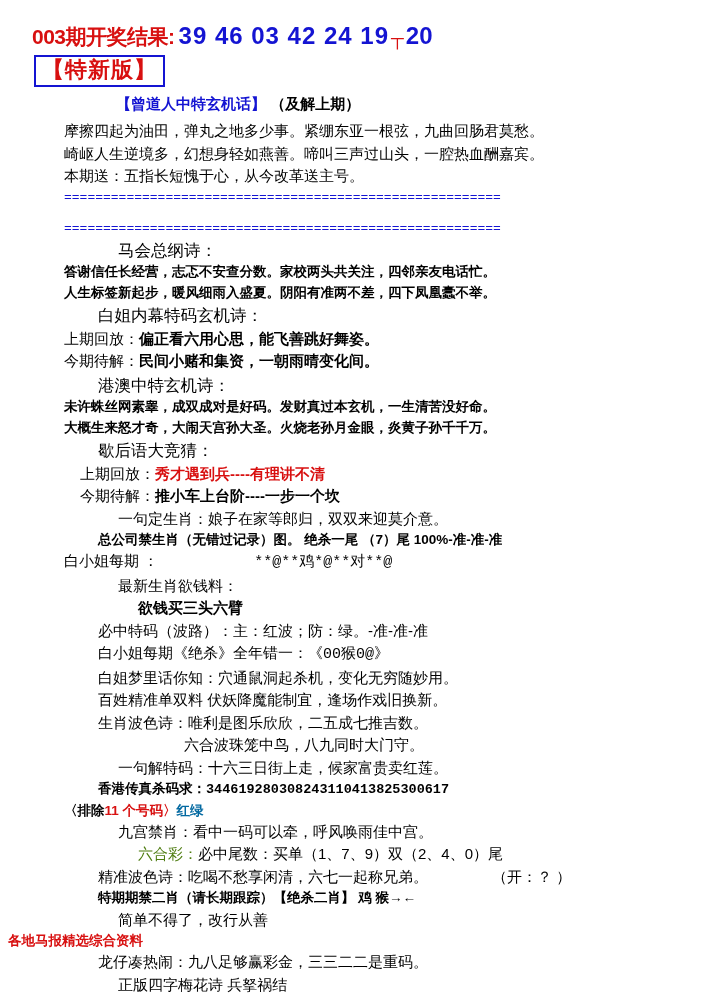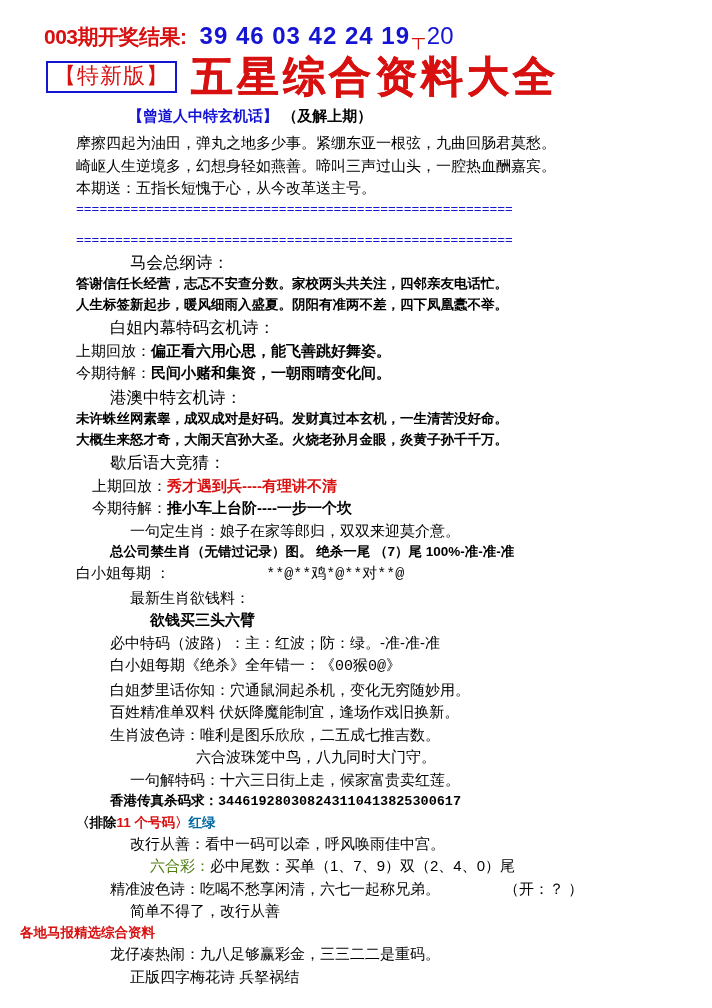--- a/index.html
+++ b/index.html
@@ -13,67 +13,67 @@
     font-family: "Liberation Sans", "DejaVu Sans", sans-serif;
     color: #000000;
     overflow: hidden;
     position: relative;
   }
   .page {
     width: 622px;
     height: 1008px;
     position: relative;
     box-sizing: border-box;
-    padding: 0 20px;
+    padding: 0 8px;
   }
 
   
   .lottery-line {
     display: flex;
     align-items: baseline;
     padding: 22px 0 0 24px;
     white-space: nowrap;
   }
   .lottery-label {
     font-size: 21px;
     font-weight: bold;
     color: #d81010;
     letter-spacing: -0.5px;
   }
   .lottery-nums {
     font-size: 24px;
     font-weight: bold;
     color: #1414d2;
-    margin-left: 13px;
+    margin-left: 4px;
     letter-spacing: 1px;
   }
   .lottery-plus {
     color: #d81010;
     font-size: 18px;
     font-weight: bold;
     margin: 0 2px;
   }
   .lottery-special {
     font-size: 24px;
-    font-weight: normal;
+    font-weight: bold;
     color: #1414d2;
   }
 
   
   .title-row {
     display: flex;
     align-items: center;
     justify-content: flex-start;
     padding: 4px 0 2px 26px;
   }
   .badge {
     border: 2px solid #1414d2;
     color: #d81010;
     font-size: 22px;
-    font-weight: normal;
+    font-weight: bold;
     padding: 1px 6px 3px 6px;
     line-height: 1.1;
     letter-spacing: 1px;
     background: #ffffff;
   }
   .main-title {
     font-family: "DejaVu Serif", "Liberation Serif", serif;
     font-size: 42px;
     font-weight: bold;
     color: #d81010;
@@ -144,21 +144,20 @@
 
   <div class="lottery-line">
     <span class="lottery-label">003期开奖结果:</span>
     <span class="lottery-nums">39 46 03 42 24 19</span>
     <span class="lottery-plus">┬</span>
     <span class="lottery-special">20</span>
   </div>
 
   <div class="title-row">
     <span class="badge">【特新版】</span>
-    <span class="main-title">五星综合资料大全</span>
   </div>
 
   <div class="subtitle">
     <span class="blue">【曾道人中特玄机话】</span>
     <span class="paren">（及解上期）</span>
   </div>
 
   <div class="poem">
     <div>摩擦四起为油田，弹丸之地多少事。紧绷东亚一根弦，九曲回肠君莫愁。</div>
     <div>崎岖人生逆境多，幻想身轻如燕善。啼叫三声过山头，一腔热血酬嘉宾。</div>
@@ -220,28 +219,29 @@
       <span>一句解特码：</span><span>十六三日街上走，候家富贵卖红莲。</span>
     </div>
     <div class="line ind2 sm">
       <span>香港传真杀码求：</span><span class="mono">34461928030824311041382530061​7</span>
     </div>
     <div class="line sm" style="padding-left:0">
       <span>〈排除</span><span class="red">11 个号码〉</span><span class="green">红绿</span>
     </div>
 
     <div class="line ind3">
-      <span>改行从善：</span><span>看中一码可以牵，呼风唤雨佳中宫。</span>
+      <span>九宫禁肖：</span><span>看中一码可以牵，呼风唤雨佳中宫。</span>
     </div>
     <div class="line ind4">
       <span class="purple">六合彩：</span><span>必中尾数：买单（1、7、9）双（2、4、0）尾</span>
     </div>
     <div class="line ind2">
       <span>精准波色诗：</span><span>吃喝不愁享闲清，六七一起称兄弟。</span><span style="margin-left:64px">（开：？ ）</span>
     </div>
+    <div class="line ind2 sm">特期期禁二肖（请长期跟踪）【绝杀二肖】 鸡  猴→←</div>
     <div class="line ind3">简单不得了，改行从善</div>
 
     <div class="line red sm" style="padding-left:-0px;margin-left:-56px;padding-left:0">各地马报精选综合资料</div>
 
     <div class="line ind2">龙仔凑热闹：九八足够赢彩金，三三二二是重码。</div>
     <div class="line ind3">正版四字梅花诗   兵拏祸结</div>
 
   </div>
 </div>
 

